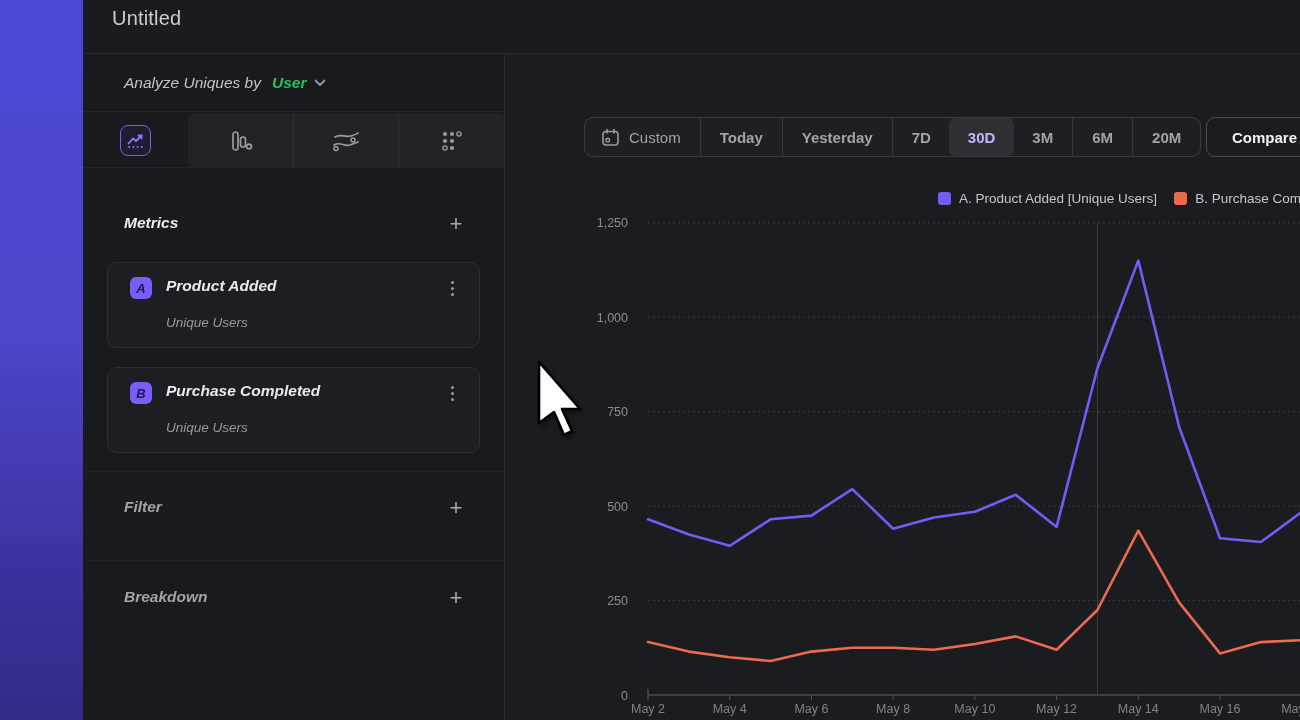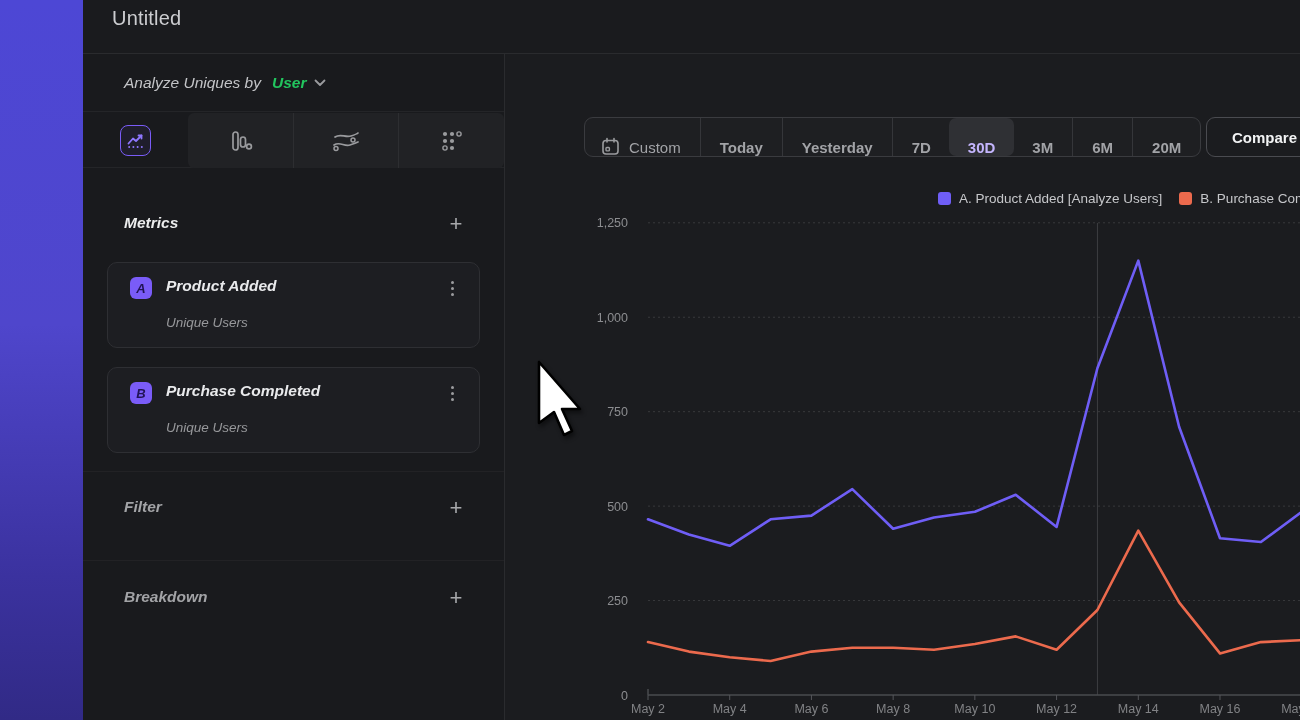--- a/index.html
+++ b/index.html
@@ -57,21 +57,21 @@
     align-items:center; justify-content:center; gap:3px; }
   .kebab i { width:3px; height:3px; border-radius:50%; background:#9b9c9f; }
 
   .hairline { position:absolute; left:0; width:100%; height:1px; background:rgba(255,255,255,0.04); }
 
   
   .main { position:absolute; left:505px; top:54px; width:795px; height:666px; background:#1b1c1f; }
 
   .rangebar { position:absolute; left:79px; top:63px; height:40px; display:flex;
     border:1px solid #3a3b3f; border-radius:9px; background:#1e1f22; align-items:stretch; }
-  .seg { display:flex; align-items:flex-end; justify-content:center; padding:0 19px;
+  .seg { display:flex; align-items:center; justify-content:center; padding:0 19px;
     font-size:15px; color:#a2a3a7; white-space:nowrap; }
   .seg + .seg { border-left:1px solid #35363a;font-weight:bold; }
   .seg.first { padding-left:16px; }
   .seg .cal { margin-right:9px; display:flex; }
   .seg.selected { background:#2f3034; color:#c4b5fd; font-weight:700; border-radius:7px; margin:0 -1px; border-left:none; }
   .seg.selected + .seg { border-left:none; }
 
   .compare-btn { position:absolute; left:701px; top:63px; width:130px; height:40px;
     border:1px solid #4a4b50; border-radius:9px; background:transparent; color:#f2f3f4;
     font-size:15px; font-weight:700; display:flex; align-items:center; padding-left:25px; }
@@ -231,21 +231,21 @@
         </div>
     </div>
 
     <div class="compare-btn">
       <span>Compare</span>
     </div>
 
     <div class="legend">
       <div class="legend-item">
         <span class="swatch" style="background:#6f5ef6"></span>
-        <span class="legend-label">A. Product Added [Analyze Users]</span>
+        <span class="legend-label">A. Product Added [Unique Users]</span>
       </div>
       <div class="legend-item">
         <span class="swatch" style="background:#ec6a4d"></span>
         <span class="legend-label">B. Purchase Completed [Unique Users]</span>
       </div>
     </div>
 
     <div class="chart-wrap">
       <svg id="chart-svg" width="795" height="550" viewBox="505 170 795 550">
           <text x="628" y="699.5" fill="#8c8d90" font-size="12.5" text-anchor="end">0</text>

